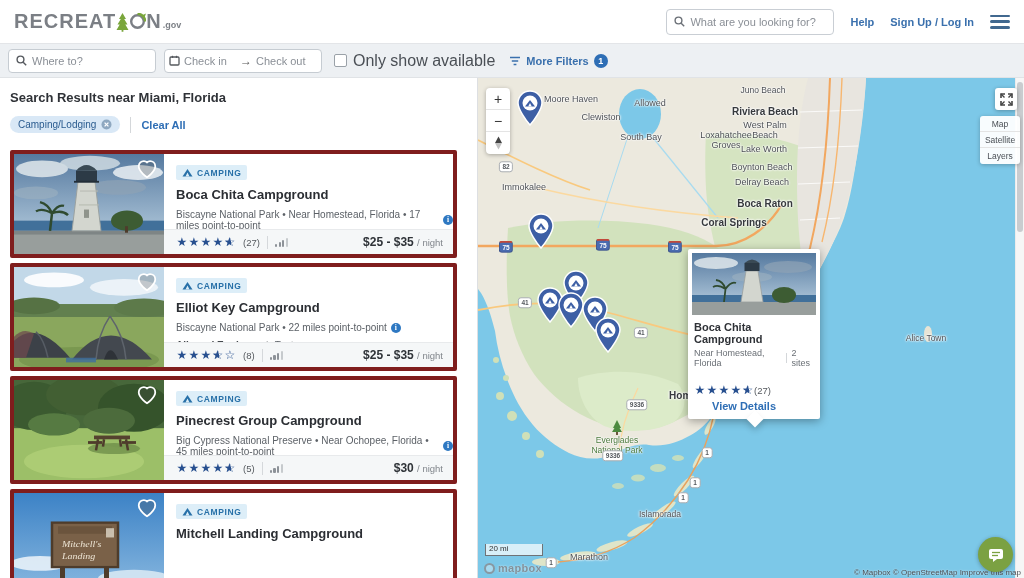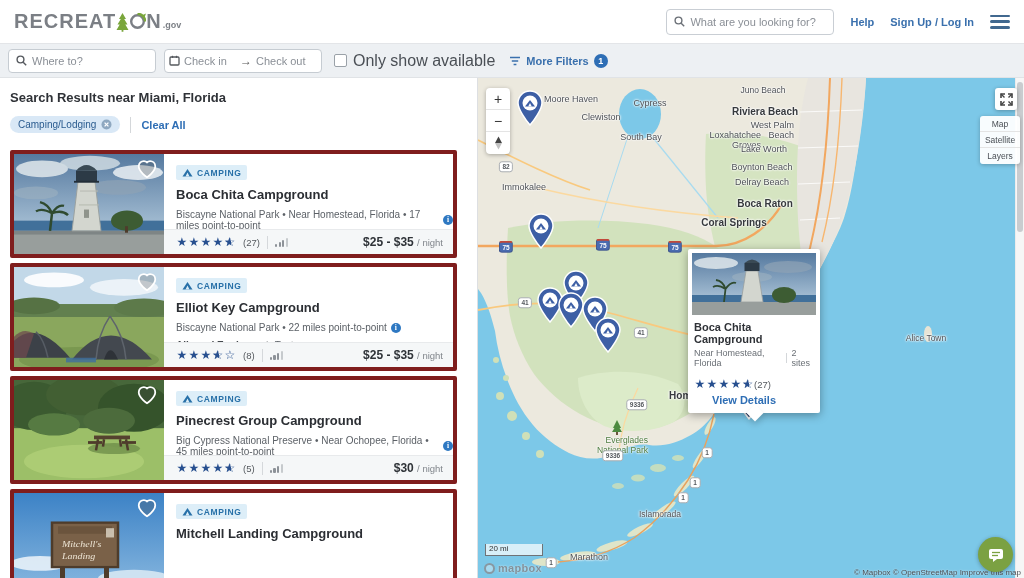--- a/index.html
+++ b/index.html
@@ -93,42 +93,42 @@
   .price .unit { font-size:9.5px; font-weight:normal; color:#80858b; }
 
   .scrollbar { position:absolute; right:0; top:78px; width:9px; height:500px; background:#f6f6f6;
     border-left:1px solid #ececec; z-index:5; }
   .scrollbar .thumb { position:absolute; left:1px; top:4px; width:6px; height:150px; background:#c9cccf; border-radius:3px; cursor:pointer; }
 
   
   .map-pane { position:absolute; left:478px; top:78px; width:546px; height:500px; overflow:hidden;
     background:#7cc8e8; cursor:grab; }
   .map-pane svg.geo { position:absolute; left:0; top:0; }
-  .mlabel { position:absolute; transform:translateX(-50%); font-size:9px; color:#4e5156; text-align:right;
+  .mlabel { position:absolute; transform:translateX(-50%); font-size:9px; color:#4e5156; text-align:center;
     line-height:1.15; white-space:nowrap; pointer-events:none;
     text-shadow:0 0 2px #fff,0 0 2px #fff,0 0 3px #fff; }
   .mlabel.big { font-size:10px; font-weight:bold; color:#36393d; }
   .mlabel.wrap { white-space:normal; }
   .mlabel.green { color:#4c7a3d; font-size:8.5px; }
   .mlabel.tiny { font-size:8.5px; }
   .shield { position:absolute; transform:translate(-50%,-50%); background:#fff; border:1px solid #a9adb2;
     border-radius:3px; font-size:6.5px; color:#55595e; padding:0.5px 2.5px; line-height:1.3;
     pointer-events:none; font-weight:bold; }
   .shield.i75 { background:#4a6bb0; color:#fff; border-color:#3d548c; border-top:2.5px solid #c2483a; }
   .pin { position:absolute; width:26px; height:36px; cursor:pointer; }
   .pin svg { display:block; }
 
   .popup { position:absolute; left:210px; top:171px; width:132px; background:#fff; border-radius:2px;
     box-shadow:0 2px 10px rgba(0,0,0,.35); padding:4px 4px 7px; z-index:20; }
   .popup::after { content:""; position:absolute; left:61px; bottom:-6px; width:12px; height:12px;
     background:#fff; transform:rotate(45deg); box-shadow:3px 3px 6px rgba(0,0,0,.15); }
   .popup .pimg { width:124px; height:62px; overflow:hidden; }
   .popup .pimg svg { display:block; }
   .ptitle { font-size:11px; font-weight:bold; color:#2f3237; margin:6px 2px 0; }
-  .ploc { display:flex; align-items:center; gap:5px; font-size:9px; color:#6a6f75; margin:3px 2px 10px; }
+  .ploc { display:flex; align-items:center; gap:5px; font-size:9px; color:#6a6f75; margin:3px 2px 16px; }
   .ploc .vsep { height:10px; }
   .pstars { display:flex; align-items:center; margin:3px 2px 0; }
   .plink { font-size:11px; font-weight:bold; color:#2e6eb5; margin:4px 20px 0; cursor:pointer; }
 
   .zoomctl { position:absolute; left:8px; top:10px; width:24px; background:#fff; border-radius:4px;
     box-shadow:0 1px 4px rgba(0,0,0,.3); overflow:hidden; z-index:15; }
   .zoomctl .zbtn { height:22px; display:flex; align-items:center; justify-content:center; font-size:14px;
     color:#333; cursor:pointer; border-bottom:1px solid #e4e4e4; }
   .zoomctl .zbtn:last-child { border-bottom:none; }
   .fullscreen { position:absolute; right:7px; top:10px; width:22px; height:22px; background:#fff;
@@ -556,21 +556,21 @@
         <circle cx="18" cy="282" r="3" fill="#cfe0b8"></circle>
 
       <ellipse cx="450" cy="256" rx="4" ry="8" fill="#e8e4d5"></ellipse>
 
       <path d="M139,342 L143,350 L135,350 Z M139,346 L144,354 L134,354 Z" fill="#4c8a3f"></path>
       <rect x="138" y="354" width="2" height="3" fill="#6b543d"></rect>
     </svg>
 
     <div class="mlabel tiny" style="left:285px; top:8px;">Juno Beach</div>
     <div class="mlabel" style="left:93px;  top:16px;">Moore Haven</div>
-    <div class="mlabel" style="left:172px; top:20px;">Cypress</div>
+    <div class="mlabel" style="left:172px; top:20px;">Allowed</div>
     <div class="mlabel big" style="left:287px; top:28px;">Riviera Beach</div>
     <div class="mlabel" style="left:123px; top:34px;">Clewiston</div>
     <div class="mlabel wrap" style="left:287px; top:42px; width:58px;">West Palm Beach</div>
     <div class="mlabel wrap" style="left:248px; top:52px; width:70px;">Loxahatchee Groves</div>
     <div class="mlabel" style="left:163px; top:54px;">South Bay</div>
     <div class="mlabel" style="left:286px; top:66px;">Lake Worth</div>
     <div class="mlabel" style="left:284px; top:84px;">Boynton Beach</div>
     <div class="mlabel" style="left:284px; top:99px;">Delray Beach</div>
     <div class="mlabel" style="left:46px; top:104px;">Immokalee</div>
     <div class="mlabel big" style="left:287px; top:120px;">Boca Raton</div>

